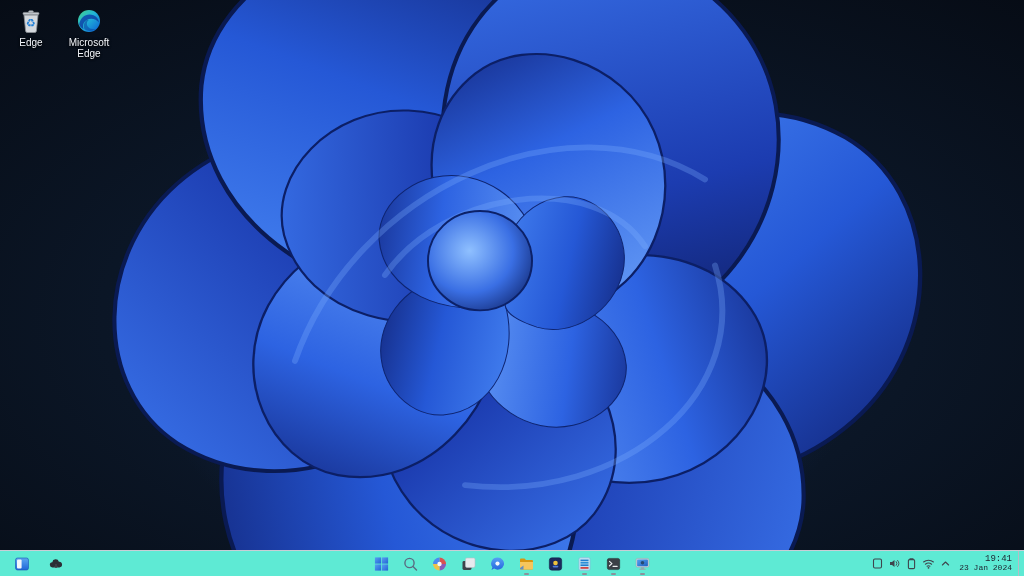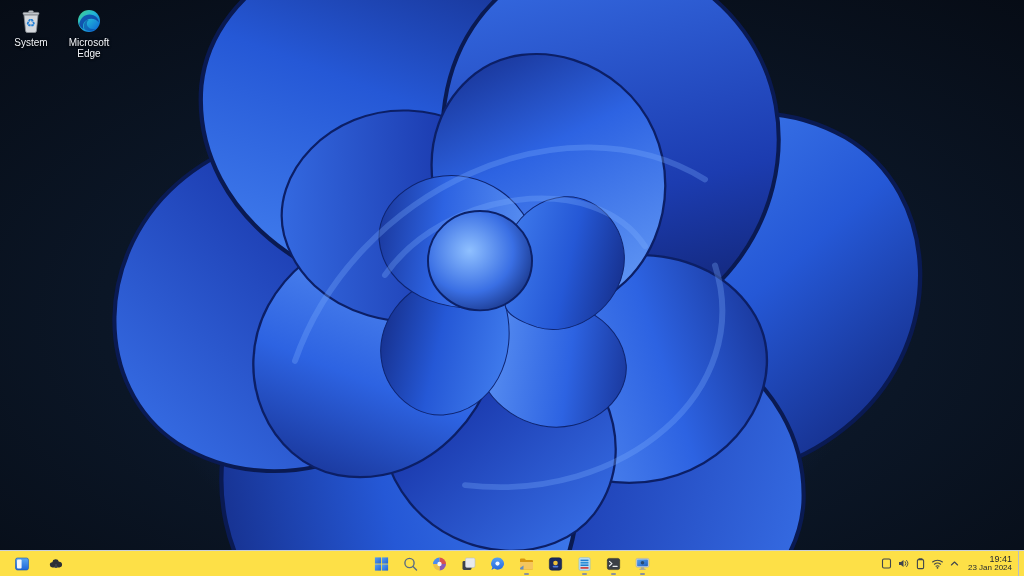--- a/index.html
+++ b/index.html
@@ -20,22 +20,22 @@
   .desktop-icon .glyph{width:26px;height:26px;display:flex;align-items:center;justify-content:center;}
   .desktop-icon .glyph svg{width:26px;height:26px;}
   .desktop-icon .label{
     margin-top:3px;font-size:10px;line-height:11px;color:#f2f5fa;text-align:center;
     text-shadow:0 1px 2px rgba(0,0,0,.85), 0 0 3px rgba(0,0,0,.6);
     max-width:52px;word-wrap:break-word;
   }
   
   .taskbar{
     position:absolute;left:0;right:0;bottom:0;height:26px;
-    background:#fde047;border-top:1px solid #c9ced6;box-sizing:border-box;
-    display:flex;align-items:center;
+    background:#5eead4;border-top:1px solid #c9ced6;box-sizing:border-box;
+    display:flex;align-items:center;font-family:Liberation Mono, monospace;
   }
   .tb-left{display:flex;align-items:center;gap:14px;margin-left:12px;}
   .tb-center{
     position:absolute;left:50%;top:0;transform:translateX(-50%);height:100%;
     display:flex;align-items:center;gap:9px;
   }
   .tb-right{position:absolute;right:0;top:0;height:100%;display:flex;align-items:center;}
   .tb-icon{
     width:20px;height:24px;display:flex;align-items:center;justify-content:center;
     position:relative;border-radius:4px;
@@ -134,21 +134,21 @@
 
     <div class="desktop-icon">
       <span class="glyph">
         <svg viewBox="0 0 26 26">
           <path d="M6 7 L20 7 L18.4 23 Q18.2 24.5 16.7 24.5 L9.3 24.5 Q7.8 24.5 7.6 23 Z" fill="#d4d8dd" stroke="#8c9096" stroke-width=".8"></path>
           <rect x="5" y="4.4" width="16" height="2.4" rx="1.1" fill="#c3c8ce" stroke="#8c9096" stroke-width=".7"></rect>
           <rect x="10.6" y="2.8" width="4.8" height="2" rx="1" fill="#c3c8ce" stroke="#8c9096" stroke-width=".7"></rect>
           <text x="13" y="19.4" font-size="11" text-anchor="middle" fill="#1f7fd6">♻</text>
         </svg>
       </span>
-      <span class="label">System</span>
+      <span class="label">Edge</span>
     </div>
 
 
     <div class="desktop-icon">
       <span class="glyph">
         <svg viewBox="0 0 26 26">
           <defs>
             <linearGradient id="edgeG1" x1="0" y1="0" x2="1" y2="1">
               <stop offset="0%" stop-color="#44d38a"></stop>
               <stop offset="45%" stop-color="#21b3d8"></stop>

